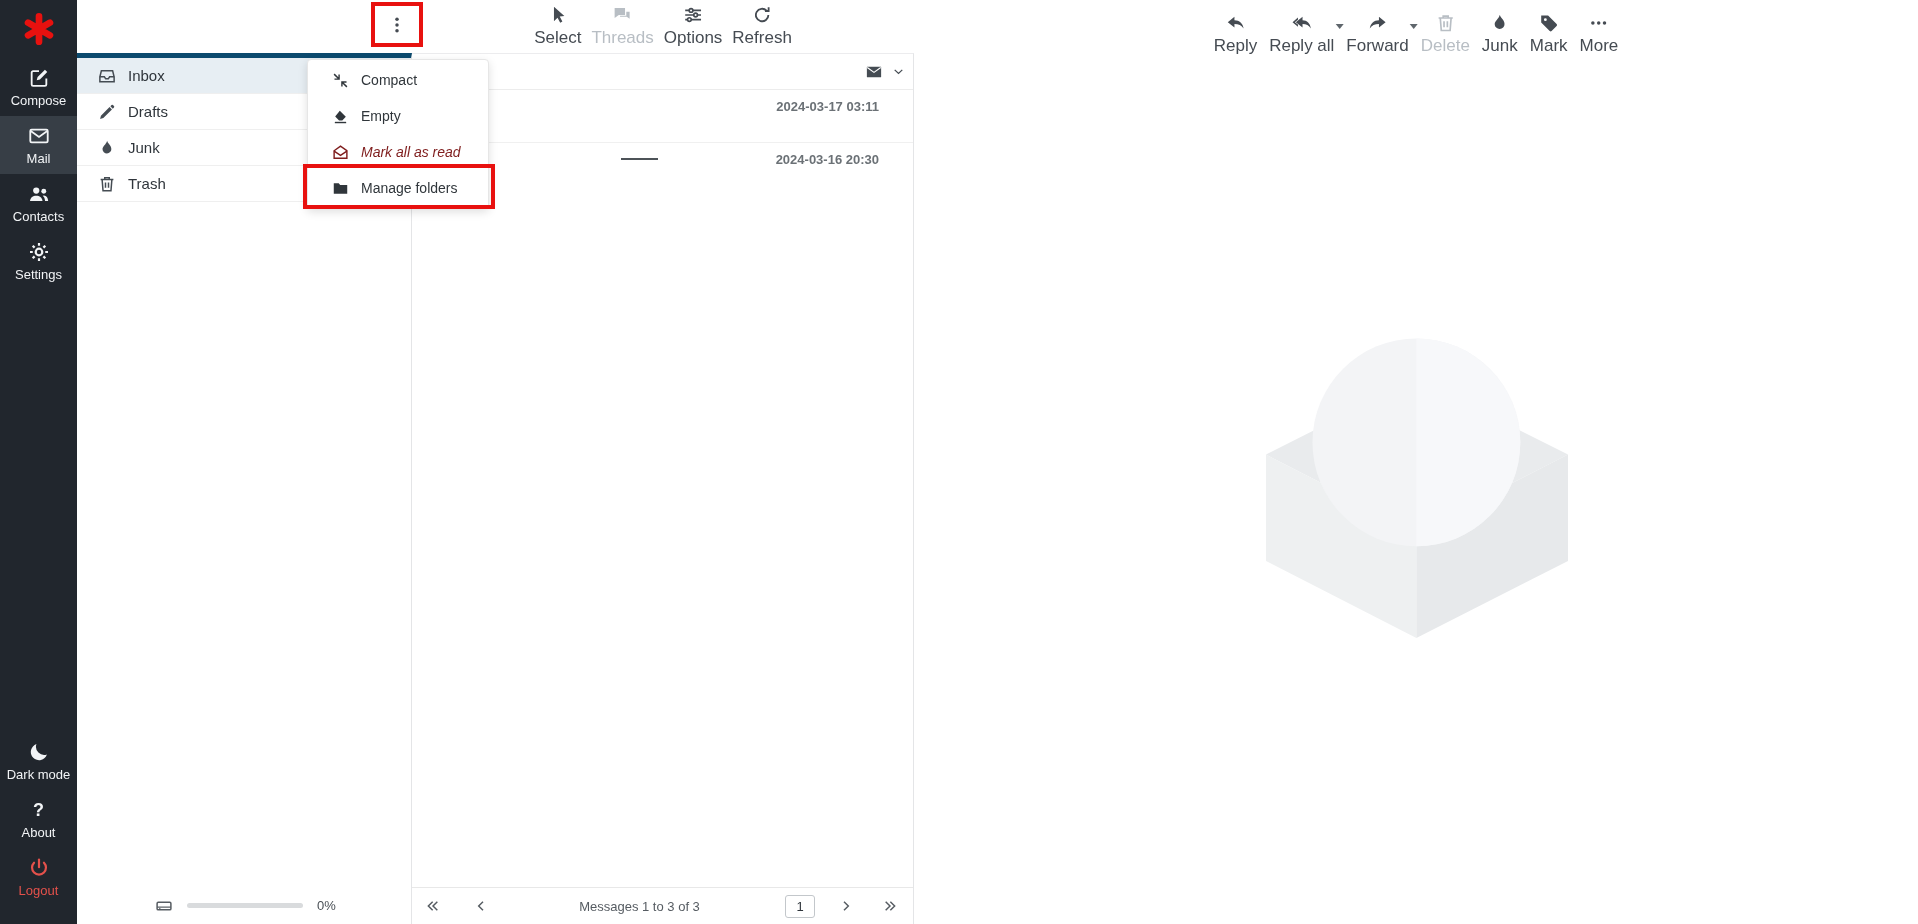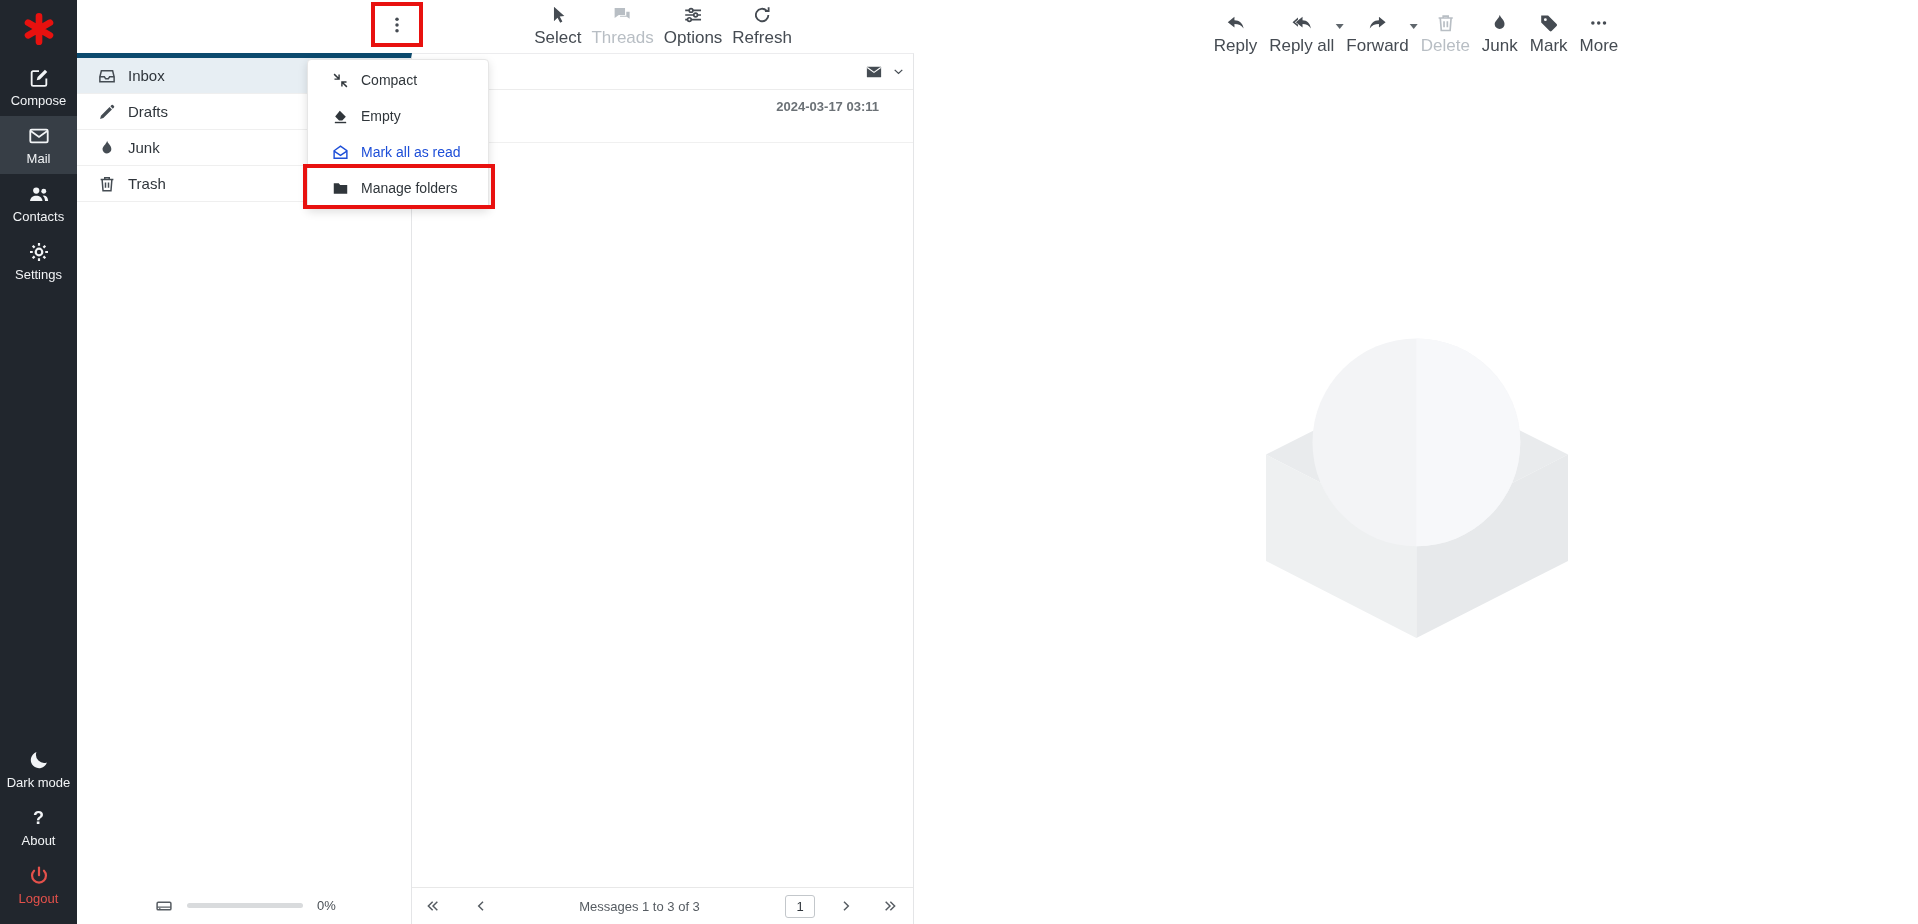--- a/index.html
+++ b/index.html
@@ -9,21 +9,21 @@
 
   
   .taskbar { position:absolute; left:0; top:0; width:77px; height:100%; background:#21262d; display:flex; flex-direction:column; color:#f2f4f6; z-index:3; }
   .logo-wrap { height:58px; display:flex; align-items:center; justify-content:center; }
   .logo { color:#e8110f; }
   .side-item { display:flex; flex-direction:column; align-items:center; justify-content:center; gap:4px; padding:9px 0 8px; cursor:pointer; }
   .side-item .ic { height:22px; display:flex; align-items:center; justify-content:center; }
   .side-item .lbl { font-size:13px; }
   .side-item.active { background:#373e46; }
   .side-item.logout { color:#e4514b; }
-  .side-bottom { margin-top:auto; padding-bottom:10px; }
+  .side-bottom { margin-top:auto; padding-bottom:18px; }
   .q-ic { font-size:18px; font-weight:bold; line-height:22px; }
 
   
   .toolbar { position:absolute; left:77px; top:0; right:0; height:53px; background:#fff; z-index:4; }
   .tb-btn { position:relative; display:flex; flex-direction:column; align-items:center; justify-content:center; gap:3px; height:53px; font-size:17px; color:#454b52; cursor:pointer; }
   .tb-btn .ic { height:20px; display:flex; align-items:center; justify-content:center; }
   .tb-btn.disabled { color:#b8bec4; cursor:default; }
   .tb-group-list { position:absolute; left:586px; top:0; transform:translateX(-50%); display:flex; }
   .tb-group-list .tb-btn { padding:0 5px; }
   .tb-group-msg { position:absolute; left:1339px; top:8px; transform:translateX(-50%); display:flex; }
@@ -56,21 +56,21 @@
   .pg-prev { margin-left:22px; }
   .pg-next { margin-left:18px; }
   .pg-last { margin:0 10px 0 18px; }
   .pg-summary { flex:1; text-align:center; font-size:13px; color:#565c62; }
   .pg-input { width:30px; height:23px; border:1px solid #c3c7cb; border-radius:3px; background:#fff; text-align:center; font-size:13px; font-family:"Liberation Sans",sans-serif; color:#2f353b; }
 
   
   .dropdown-menu { position:absolute; left:307px; top:59px; width:182px; background:#fff; border:1px solid #e6e6e6; border-radius:4px; box-shadow:0 3px 10px rgba(0,0,0,.13); padding:2px 0; z-index:8; }
   .menu-item { height:36px; display:flex; align-items:center; gap:12px; padding-left:24px; font-size:14px; color:#30363b; cursor:pointer; }
   .menu-item .ic { width:17px; height:17px; display:flex; align-items:center; justify-content:center; }
-  .menu-item.disabled { color:#1d4ed8; cursor:default; }
+  .menu-item.disabled { color:#7f1d1d; cursor:default;font-style:italic; }
   .annot-manage { position:absolute; left:303px; top:164px; width:192px; height:45px; border:4px solid #e8110f; z-index:9; pointer-events:none; }
 
   
   .content-pane { position:absolute; left:915px; top:53px; right:0; bottom:0; background:#fff; }
   .watermark { position:absolute; left:351px; top:283px; width:302px; height:302px; }
 </style>
 </head>
 <body>
 
 <aside class="taskbar">
@@ -337,20 +337,25 @@
     </span>
     <span>
       <svg viewBox="0 0 24 24" width="13" height="13" fill="none" stroke="currentColor" stroke-width="2.4">
           <path d="M5 9l7 6.5L19 9"></path>
         </svg>
     </span>
   </div>
 
   <div class="msg-row">
     <span class="msg-date">2024-03-17 03:11</span>
+  </div>
+  <div class="msg-row last">
+    <span class="subject-line"></span>
+    <span class="msg-date">2024-03-16 20:30</span>
+    <span class="unread-dot">•</span>
   </div>
 
   <div class="msg-footer">
     <span class="pg-btn pg-first">
       <svg viewBox="0 0 24 24" width="16" height="16" fill="none" stroke="currentColor" stroke-width="2.2">
           <path d="M11.5 5.5L5 12l6.5 6.5M18.5 5.5L12 12l6.5 6.5"></path>
         </svg>
     </span>
     <span class="pg-btn pg-prev">
       <svg viewBox="0 0 24 24" width="16" height="16" fill="none" stroke="currentColor" stroke-width="2.2">

